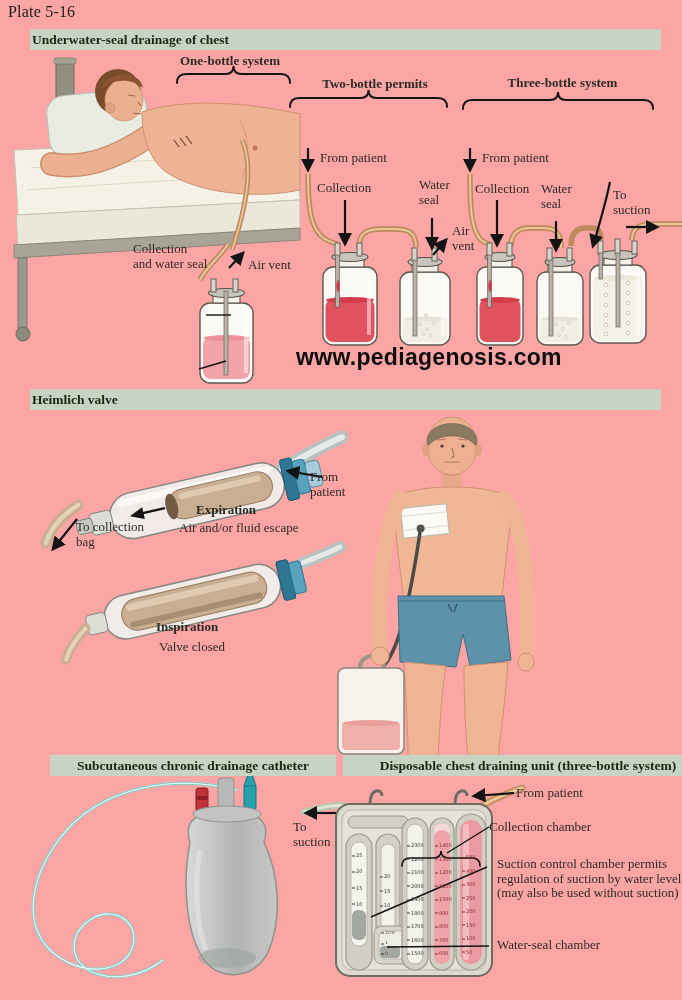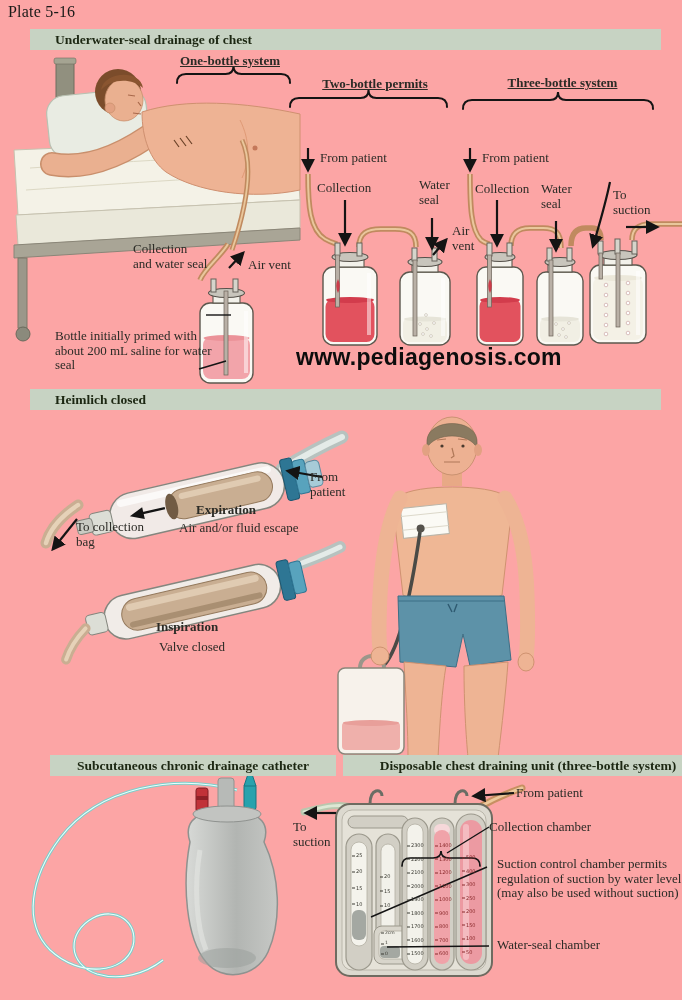--- a/index.html
+++ b/index.html
@@ -1,22 +1,22 @@
 <!DOCTYPE html>
 <html><head>
 <meta charset="utf-8">
 <style>
   html,body{margin:0;padding:0;background:#e8e8e8;}
   .stage{position:relative;width:682px;height:1000px;background:#fca5a5;overflow:hidden;
          font-family:"Liberation Serif",serif;color:#2b2b26;}
   .label{position:absolute;font:13px/1.12 "Liberation Serif",serif;color:#2b2b26;}
   .label.bold{font-weight:bold;}
-  .label.center{text-align:center;text-decoration:underline;}
+  .label.center{text-align:center;}
   .hdr{position:absolute;height:21px;background:#c7d3c3;color:#1c2712;
-       font:bold 13.5px/21px "Liberation Serif",serif;padding-left:25px;box-sizing:border-box;}
+       font:bold 13.5px/21px "Liberation Serif",serif;padding-left:2px;box-sizing:border-box;}
   .hdr.center{text-align:center;padding-left:0;margin-left:40px;}
   .plate{position:absolute;font:16px "Liberation Serif",serif;color:#1a1a18;letter-spacing:.2px;}
   .watermark{position:absolute;font:bold 23px "Liberation Sans",sans-serif;color:#0d0d0d;letter-spacing:.3px;}
   .tickcol{position:absolute;display:flex;flex-direction:column;justify-content:space-between;
            font:5px/1 "DejaVu Sans",sans-serif;color:#3a3a32;}
   .tickcol .tick{position:relative;padding-left:4px;white-space:nowrap;}
   .tickcol .tick::before{content:"";position:absolute;left:0;top:50%;width:3px;height:1px;
            background:currentColor;transform:translateY(-50%);}
   .tickcol.red{color:#8a2a2c;}
   svg{position:absolute;overflow:visible;}
@@ -365,25 +365,24 @@
   <div class="label" style="left:419px;top:178px;width:44px">Water seal</div>
   <div class="label" style="left:452px;top:224px;width:32px">Air vent</div>
 
   <div class="label" style="left:482px;top:151px">From patient</div>
   <div class="label" style="left:475px;top:182px">Collection</div>
   <div class="label" style="left:541px;top:182px;width:42px">Water seal</div>
   <div class="label" style="left:613px;top:188px;width:50px">To suction</div>
 
   <div class="label" style="left:133px;top:242px;width:76px">Collection and water seal</div>
   <div class="label" style="left:248px;top:258px;width:60px">Air vent</div>
-  <div class="label" style="left:55px;top:329px;width:158px">Bottle initially primed with about 200 mL saline for water seal</div>
 
   <div class="watermark" style="left:296px;top:344px">www.pediagenosis.com</div>
 
-  <div class="hdr" style="left:30px;top:389px;width:631px">Heimlich closed</div>
+  <div class="hdr" style="left:30px;top:389px;width:631px">Heimlich valve</div>
 
   <div class="label" style="left:310px;top:470px;width:56px">From patient</div>
   <div class="label" style="left:76px;top:520px;width:88px">To collection bag</div>
   <div class="label bold" style="left:196px;top:503px">Expiration</div>
   <div class="label" style="left:179px;top:521px">Air and/or fluid escape</div>
   <div class="label bold" style="left:156px;top:620px">Inspiration</div>
   <div class="label" style="left:159px;top:640px">Valve closed</div>
 
   <div class="hdr center" style="left:10px;top:755px;width:286px">Subcutaneous chronic drainage catheter</div>
   <div class="hdr center" style="left:303px;top:755px;width:370px">Disposable chest draining unit (three-bottle system)</div>

